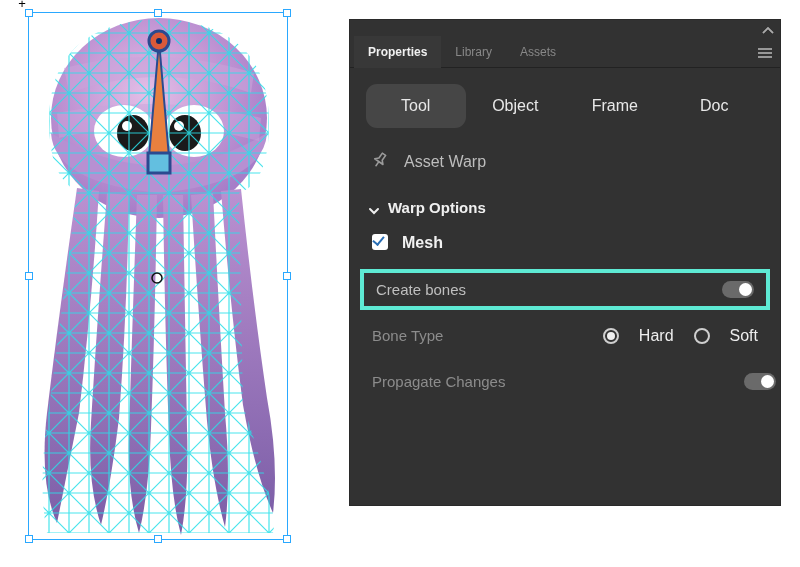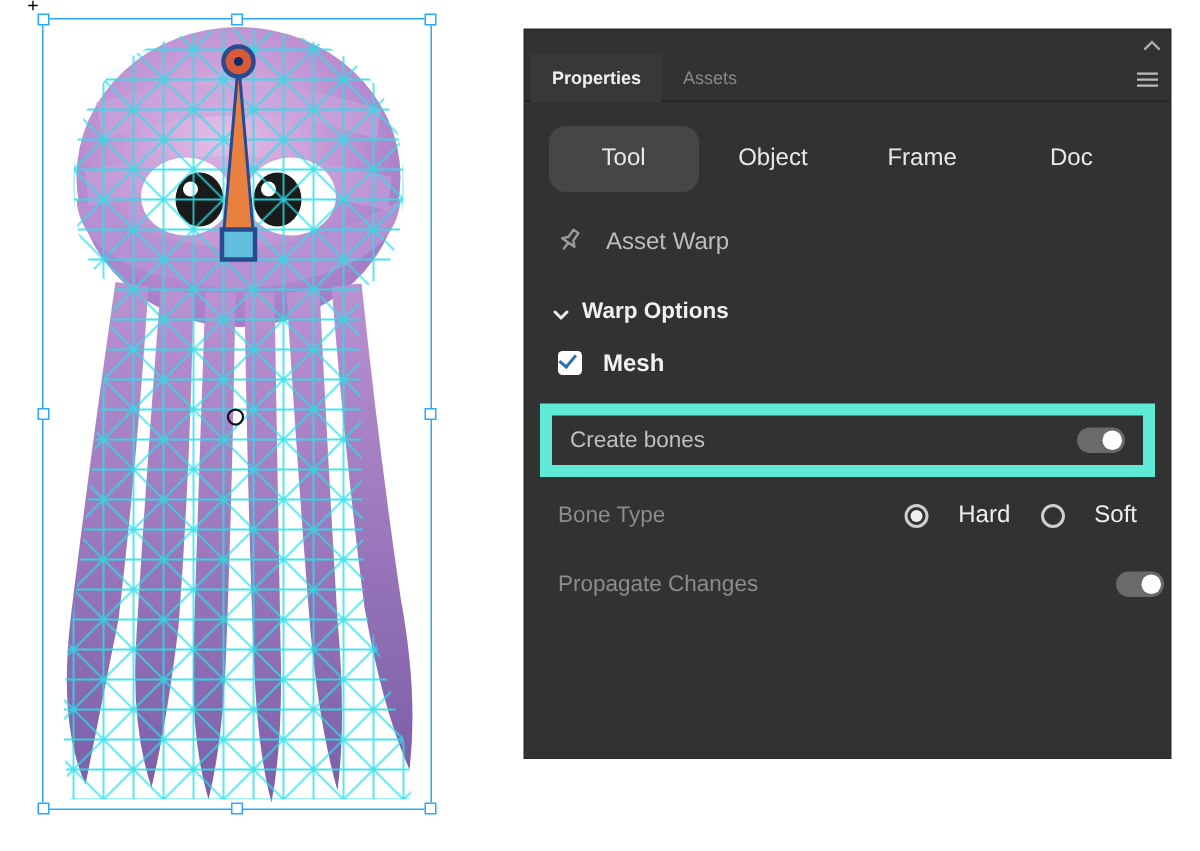--- a/index.html
+++ b/index.html
@@ -171,21 +171,21 @@
     width: 5px; height: 9px;
     border: solid #2a6fb5;
     border-width: 0 2.5px 2.5px 0;
     transform: rotate(40deg);
   }
 
   
   .row.highlight {
     margin: 3px 10px;
     padding: 8px 12px;
-    border: 8px solid #5eead4;
+    border: 4px solid #5eead4;
   }
 
   
   .toggle {
     width: 32px; height: 17px;
     border-radius: 10px;
     background: #585858;
     position: relative;
   }
   .toggle::after{
@@ -299,20 +299,21 @@
     <span>
       <svg width="12" height="8" viewBox="0 0 12 8">
           <path d="M1 7 L6 2 L11 7" stroke="#aaa" stroke-width="1.5" fill="none"></path>
           <path d="M1 4 L6 -1 L11 4" stroke="#aaa" stroke-width="1.5" fill="none" transform="translate(0,3)"></path>
         </svg>
     </span>
   </div>
 
   <div class="panel-tabs">
     <div class="panel-tab active">Properties</div>
+    <div class="panel-tab">Library</div>
     <div class="panel-tab">Assets</div>
     <div class="panel-menu">
       <svg width="14" height="10" viewBox="0 0 14 10">
           <path d="M0 1 H14 M0 5 H14 M0 9 H14" stroke="#bbb" stroke-width="1.5"></path>
         </svg>
     </div>
   </div>
 
   <div class="mode-tabs">
     <div class="mode-tab active">Tool</div>

